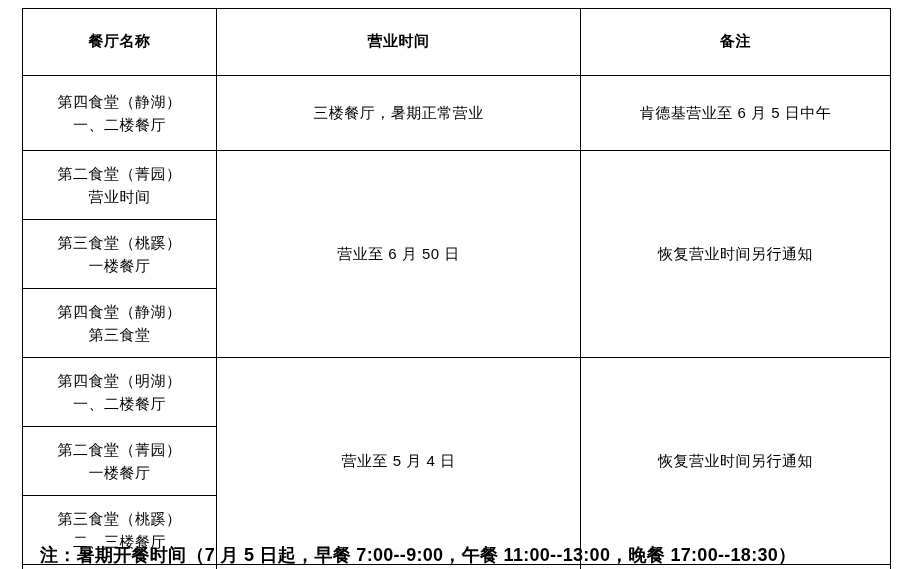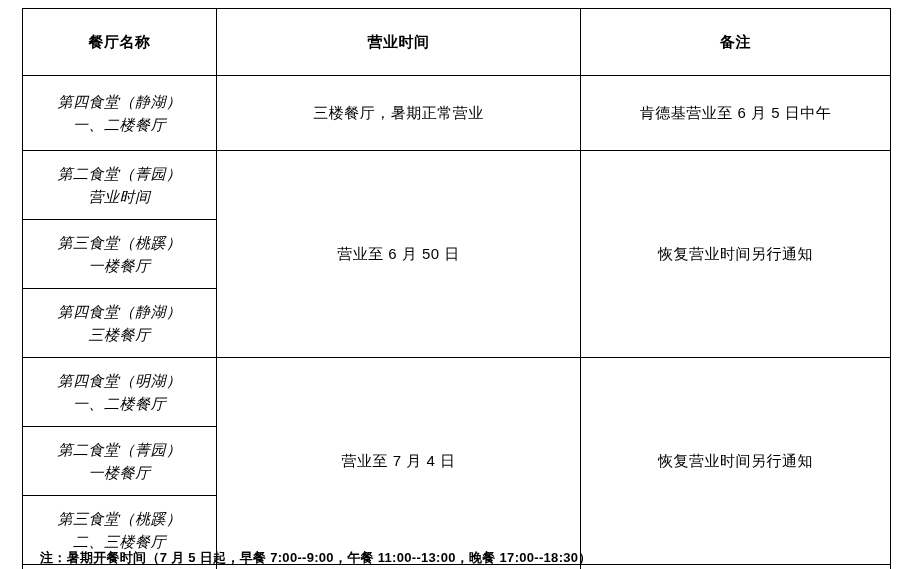--- a/index.html
+++ b/index.html
@@ -37,37 +37,37 @@
   }
   .col-name  { width: 194px; }
   .col-time  { width: 364px; }
   .col-note  { width: 310px; }
 
   .hdr td {
     font-weight: bold;
     font-size: 19px;
     height: 54px;
     letter-spacing: 1px;
+    font-family: Liberation Serif, serif;
   }
   .cell-lines span {
     display: block;
     white-space: nowrap;
-    font-style: italic;
   }
   .row-tall td   { height: 62px; }
   .row-mid td    { height: 56px; }
   .note-soft {
     color: #4a5a3a;
   }
 
   .footnote {
     position: absolute;
     left: 40px;
     bottom: 10px;
-    font-size: 13px;
+    font-size: 18px;
     font-weight: bold;
     letter-spacing: 0.3px;
     white-space: nowrap;
   }
 </style>
 </head>
 <body>
 
 <div class="page">
 
@@ -105,30 +105,30 @@
       <tr class="row-mid">
         <td class="cell-lines">
           <span>第三食堂（桃蹊）</span>
           <span>一楼餐厅</span>
         </td>
       </tr>
 
       <tr class="row-mid">
         <td class="cell-lines">
           <span>第四食堂（静湖）</span>
-          <span>三楼餐厅</span>
+          <span>第三食堂</span>
         </td>
       </tr>
 
       <tr class="row-mid">
         <td class="cell-lines">
           <span>第四食堂（明湖）</span>
           <span>一、二楼餐厅</span>
         </td>
-        <td rowspan="3">营业至 7 月 4 日</td>
+        <td rowspan="3">营业至 5 月 4 日</td>
         <td rowspan="3">恢复营业时间另行通知</td>
       </tr>
 
       <tr class="row-mid">
         <td class="cell-lines">
           <span>第二食堂（菁园）</span>
           <span>一楼餐厅</span>
         </td>
       </tr>
 

